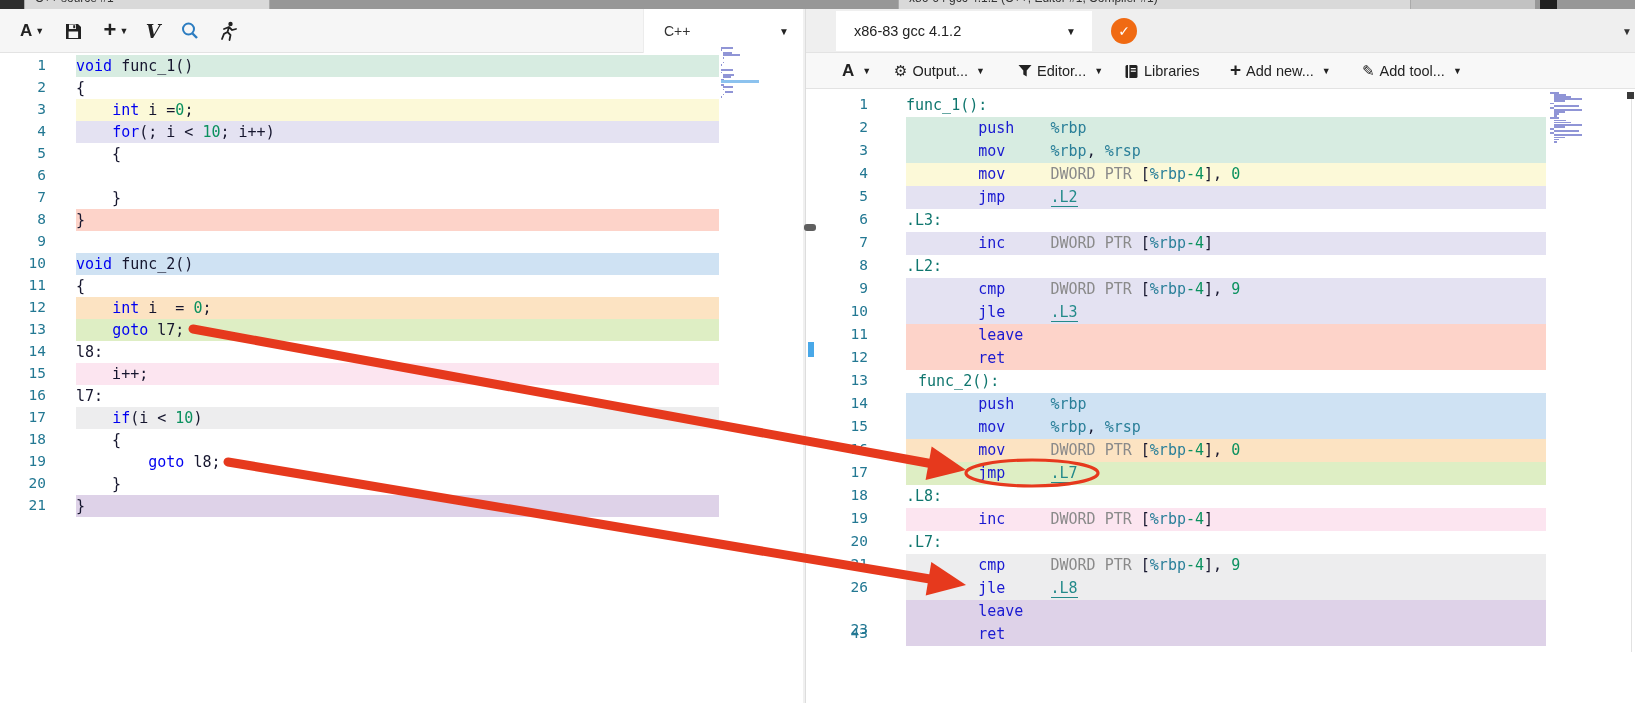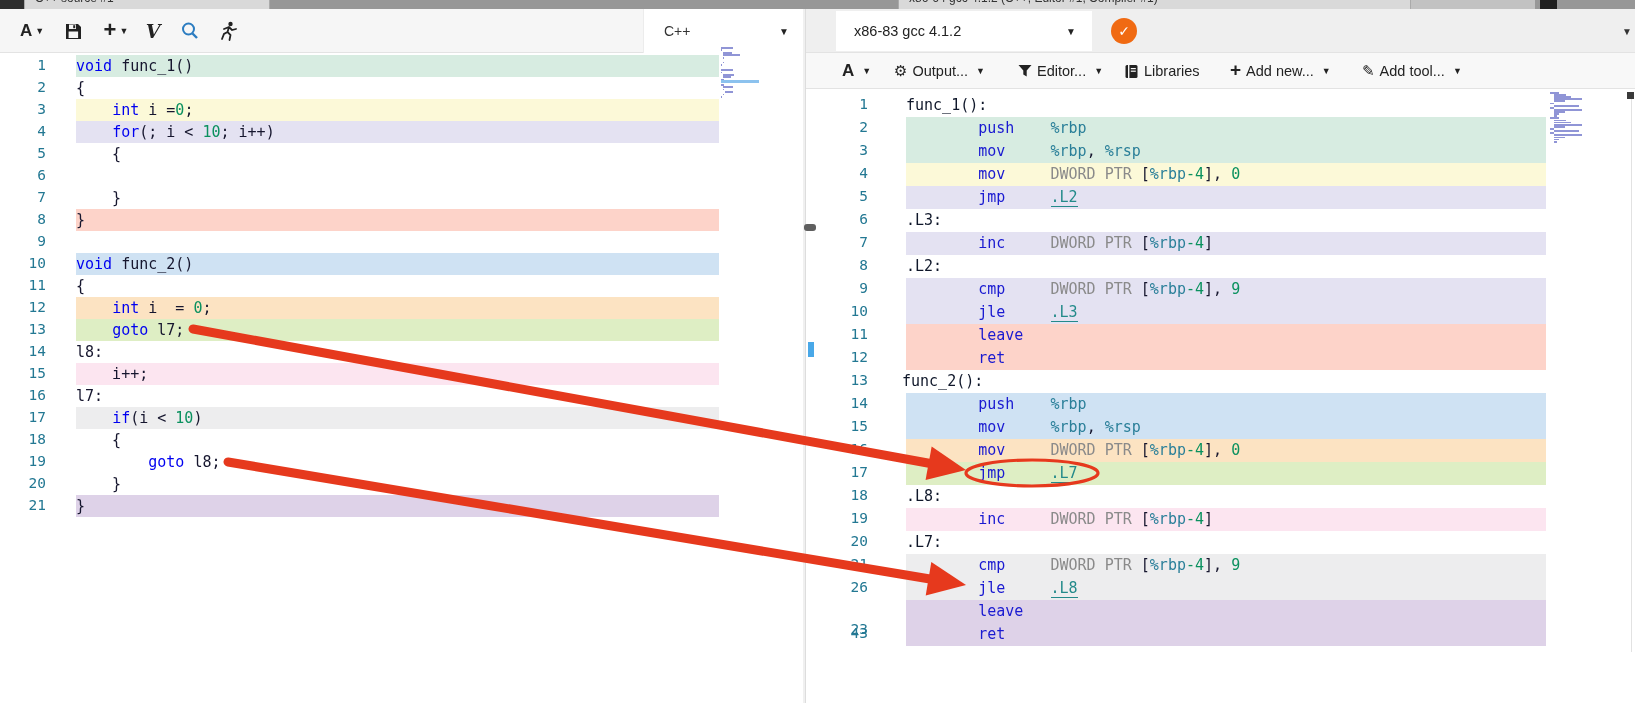--- a/index.html
+++ b/index.html
@@ -49,21 +49,21 @@
 
   
   .editor { position:absolute; background:#fff; }
   .code-row-bg { position:absolute; }
   .ln { position:absolute; font-family:"DejaVu Sans Mono","Liberation Mono",monospace; font-size:14.5px; color:#237893; text-align:right; }
   .code-line { position:absolute; font-family:"DejaVu Sans Mono","Liberation Mono",monospace; font-size:15px; white-space:pre; color:#111; }
   .tk-kw  { color:#0000f0; }
   .tk-num { color:#0b915f; }
   .tk-pl  { color:#16162e; }
   .tk-mn  { color:#1a1ad1; }
-  .tk-lbl { color:#0f172a; }
+  .tk-lbl { color:#0f766e; }
   .tk-reg { color:#2a7f99; }
   .tk-gy  { color:#8a8a8a; }
   .tk-tgt { color:#238a8a; border-bottom:1.5px solid #238a8a; }
 
   .minimap { position:absolute; }
   .mm-bar { position:absolute; height:1.8px; background:rgba(52,62,180,0.55); }
   #left-minimap-selline { position:absolute; left:721px; top:80px; width:38px; height:3px; background:#8cc2ee; }
 
   #right-scrollbar-line { position:absolute; left:1631px; top:92px; width:1px; height:560px; background:#e2e2e2; }
   #right-scroll-square { position:absolute; left:1627px; top:92px; width:7px; height:7px; background:#3a3a3a; }
@@ -289,21 +289,21 @@
         <div class="code-row-bg" style="left: 100px; top: 211px; width: 640px; height: 23px; background: rgb(228, 226, 242);"></div>
         <div class="ln" style="left: 14px; top: 213px; width: 48px;">10</div>
         <div class="code-line" style="left: 100px; top: 213px;"><span class="tk-pl">        </span><span class="tk-mn">jle</span><span class="tk-pl">     </span><span class="tk-tgt">.L3</span></div>
         <div class="code-row-bg" style="left: 100px; top: 234px; width: 640px; height: 23px; background: rgb(253, 211, 201);"></div>
         <div class="ln" style="left: 14px; top: 236px; width: 48px;">11</div>
         <div class="code-line" style="left: 100px; top: 236px;"><span class="tk-pl">        </span><span class="tk-mn">leave</span></div>
         <div class="code-row-bg" style="left: 100px; top: 257px; width: 640px; height: 23px; background: rgb(253, 211, 201);"></div>
         <div class="ln" style="left: 14px; top: 259px; width: 48px;">12</div>
         <div class="code-line" style="left: 100px; top: 259px;"><span class="tk-pl">        </span><span class="tk-mn">ret</span></div>
         <div class="ln" style="left: 14px; top: 282px; width: 48px;">13</div>
-        <div class="code-line" style="left: 96px; top: 282px;"><span class="tk-lbl">func_2():</span></div>
+        <div class="code-line" style="left: 112px; top: 282px;"><span class="tk-lbl">func_2():</span></div>
         <div class="code-row-bg" style="left: 100px; top: 303px; width: 640px; height: 23px; background: rgb(207, 226, 243);"></div>
         <div class="ln" style="left: 14px; top: 305px; width: 48px;">14</div>
         <div class="code-line" style="left: 100px; top: 305px;"><span class="tk-pl">        </span><span class="tk-mn">push</span><span class="tk-pl">    </span><span class="tk-reg">%rbp</span></div>
         <div class="code-row-bg" style="left: 100px; top: 326px; width: 640px; height: 23px; background: rgb(207, 226, 243);"></div>
         <div class="ln" style="left: 14px; top: 328px; width: 48px;">15</div>
         <div class="code-line" style="left: 100px; top: 328px;"><span class="tk-pl">        </span><span class="tk-mn">mov</span><span class="tk-pl">     </span><span class="tk-reg">%rbp</span><span class="tk-pl">, </span><span class="tk-reg">%rsp</span></div>
         <div class="code-row-bg" style="left: 100px; top: 349px; width: 640px; height: 23px; background: rgb(252, 227, 194);"></div>
         <div class="ln" style="left: 14px; top: 351px; width: 48px;">16</div>
         <div class="code-line" style="left: 100px; top: 351px;"><span class="tk-pl">        </span><span class="tk-mn">mov</span><span class="tk-pl">     </span><span class="tk-gy">DWORD PTR </span><span class="tk-pl">[</span><span class="tk-reg">%rbp</span><span class="tk-num">-4</span><span class="tk-pl">], </span><span class="tk-num">0</span></div>
         <div class="code-row-bg" style="left: 100px; top: 372px; width: 640px; height: 23px; background: rgb(222, 238, 196);"></div>

